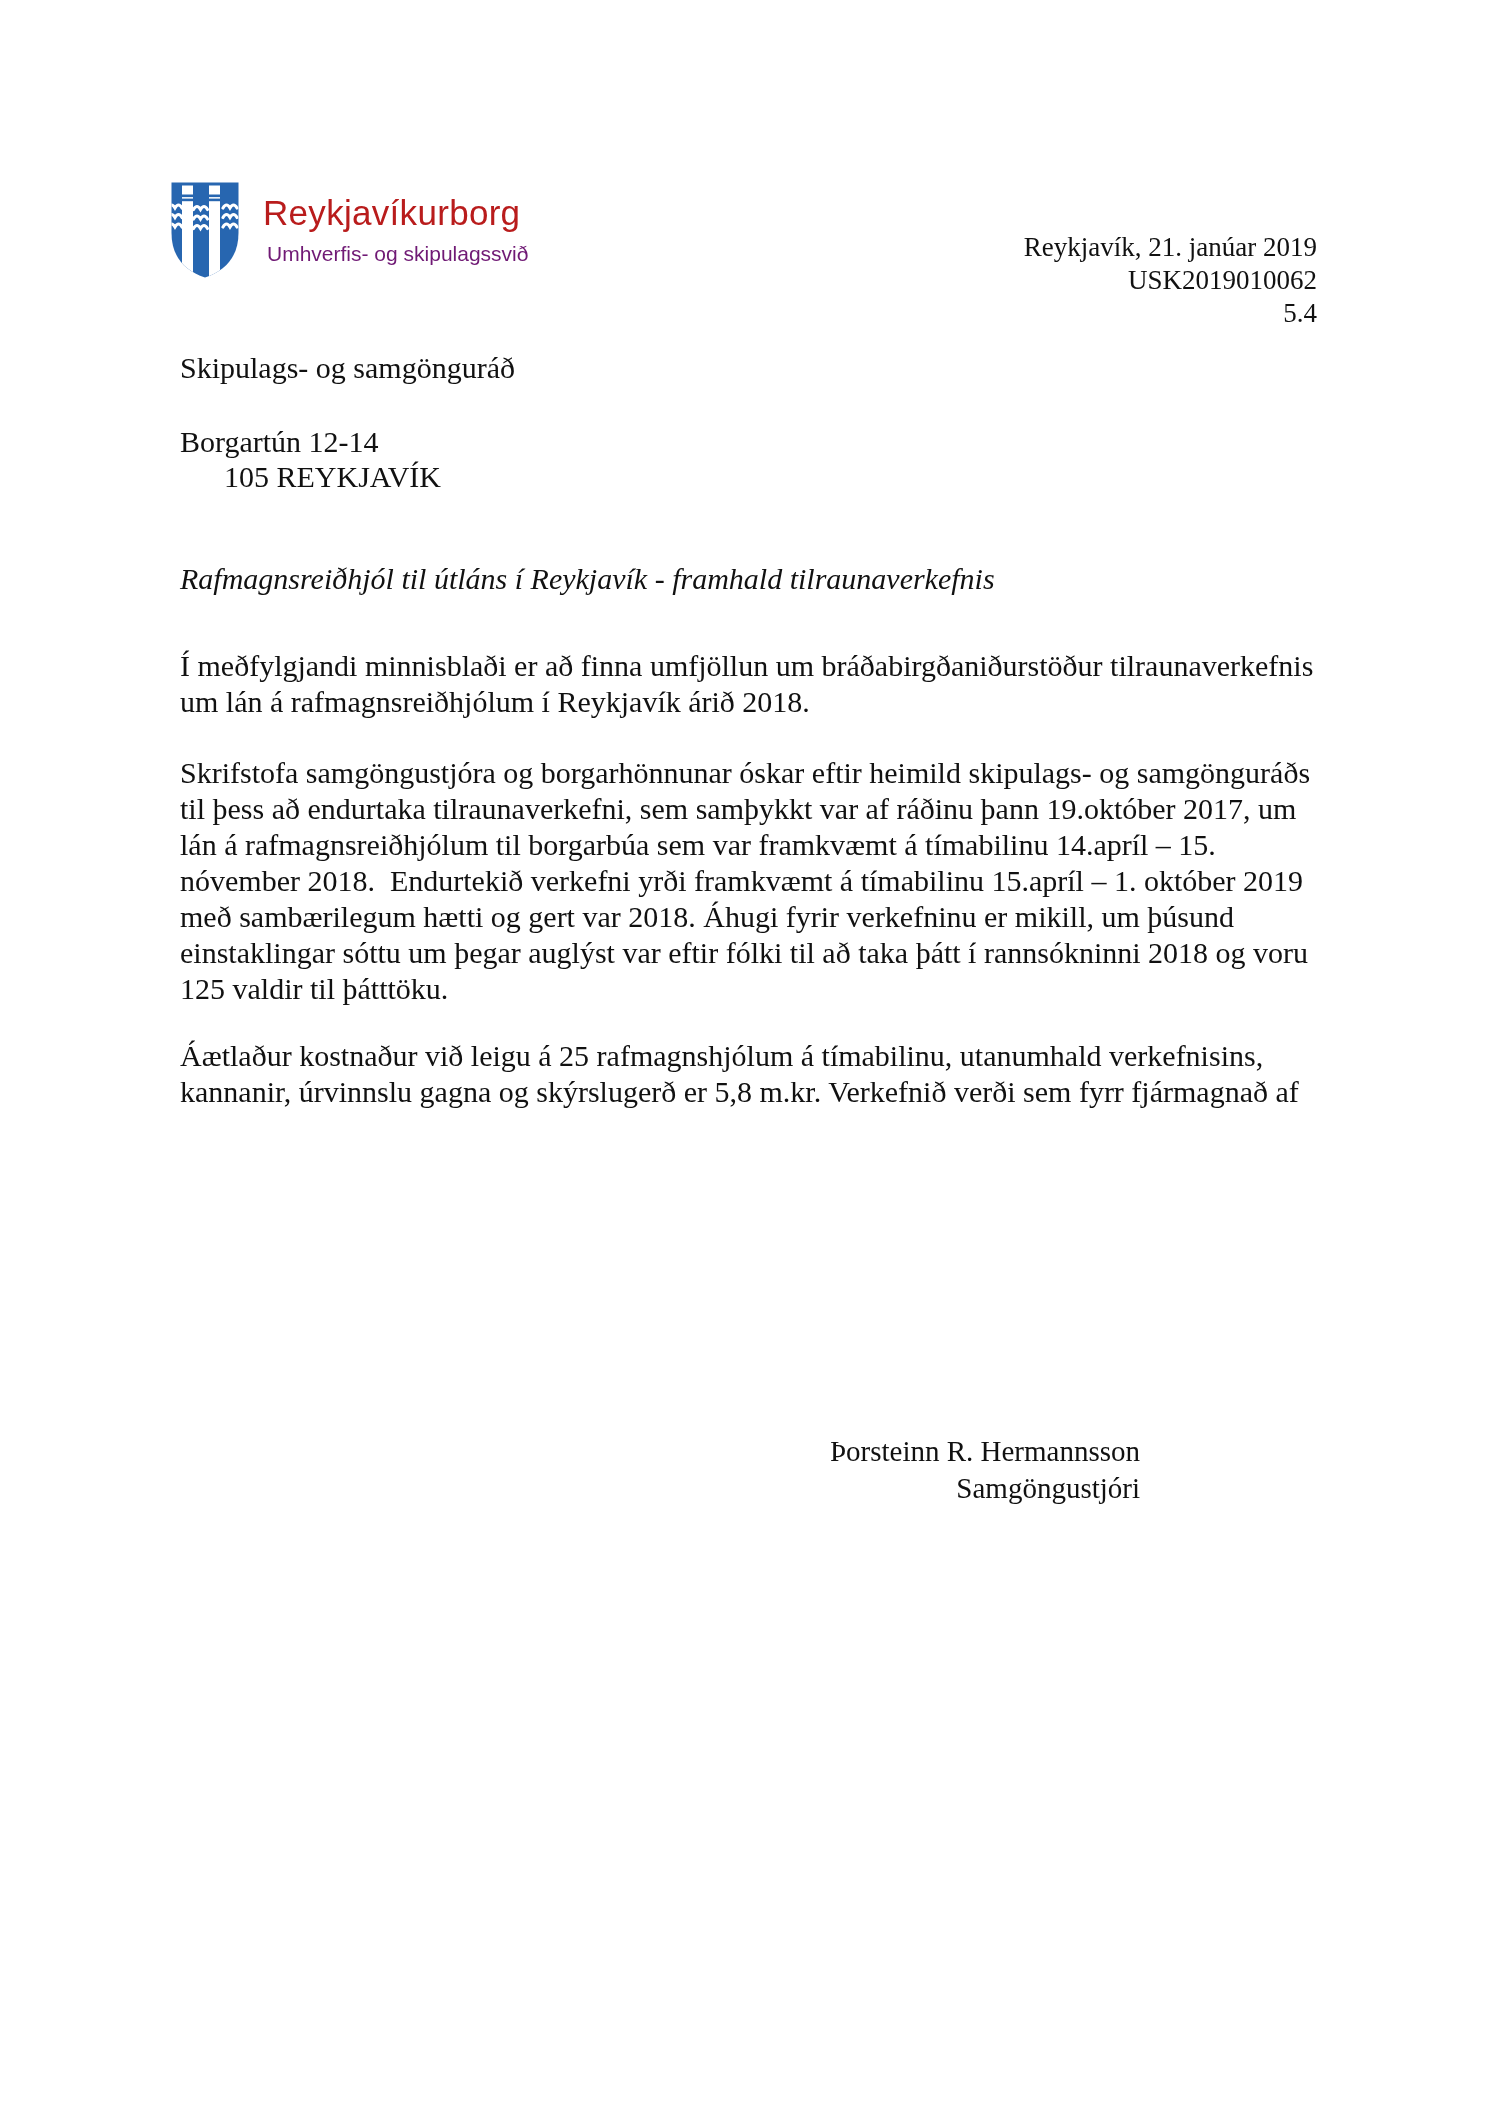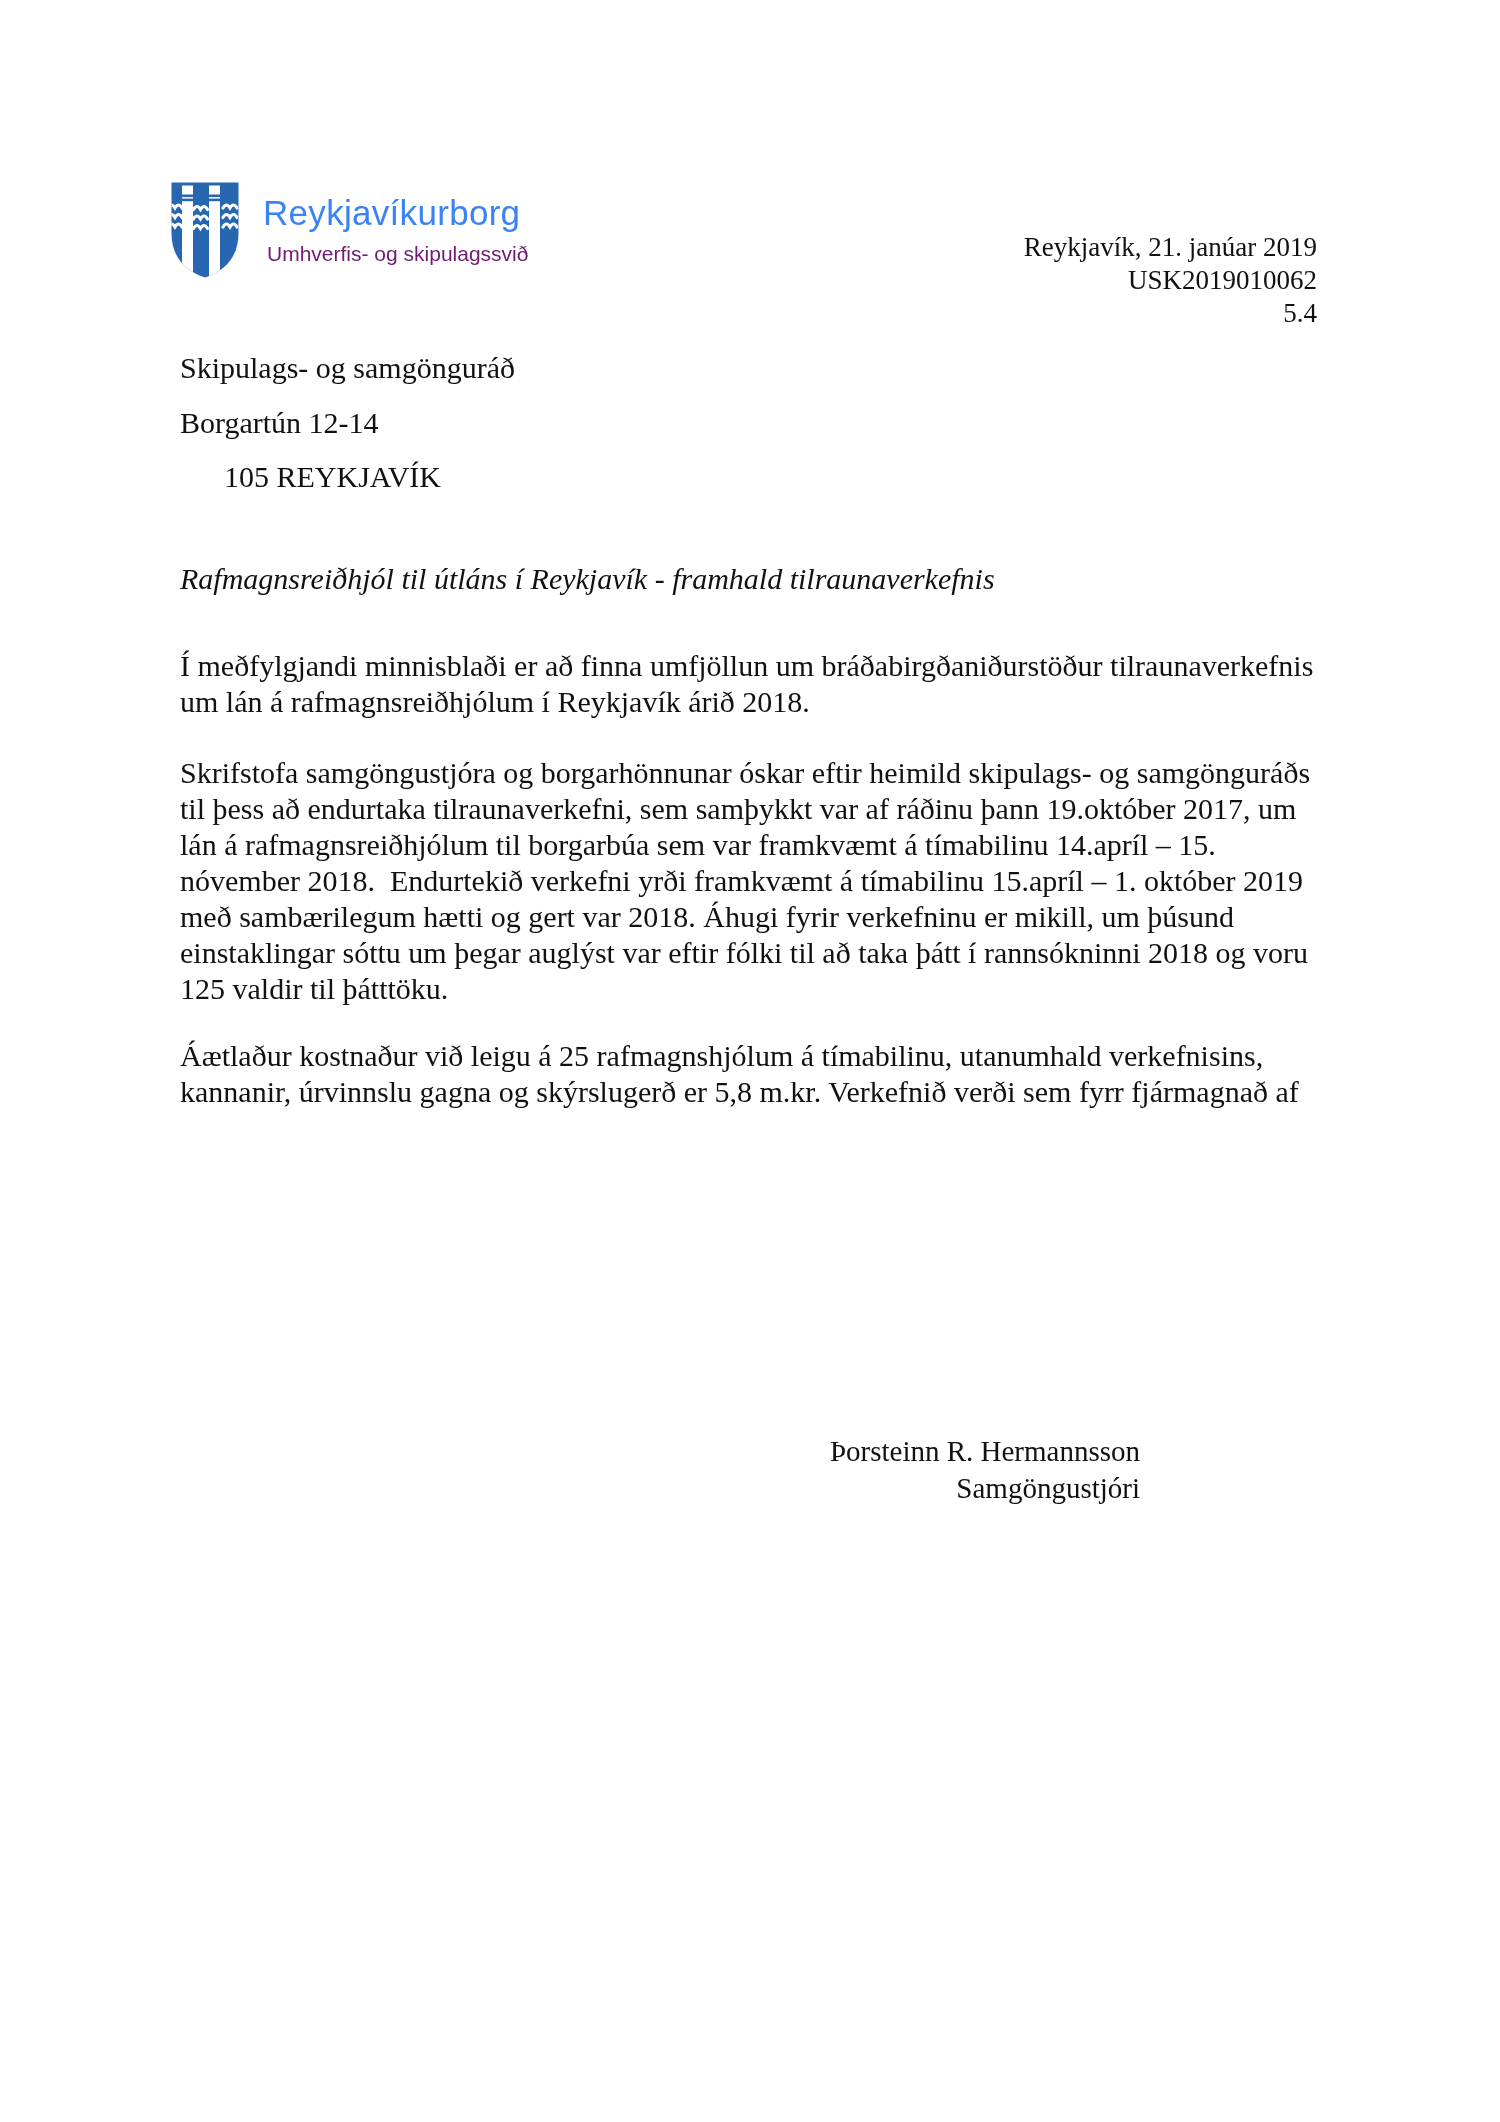--- a/index.html
+++ b/index.html
@@ -13,38 +13,38 @@
     color: #111111;
     overflow: hidden;
   }
   .abs { position: absolute; }
 
   
   .logo { left: 170px; top: 181px; width: 70px; height: 98px; }
   .org-name {
     left: 263px; top: 193px;
     font-family: "Liberation Sans", sans-serif;
-    font-size: 35px; color: #3b82f6; letter-spacing: 0.3px;
+    font-size: 35px; color: #b91c1c; letter-spacing: 0.3px;
   }
   .org-dept {
     left: 267px; top: 242px;
     font-family: "Liberation Sans", sans-serif;
     font-size: 21px; color: #701a75;
   }
 
   
   .meta {
     right: 183px; top: 231px;
     text-align: right;
     font-size: 27px; line-height: 33px;
   }
 
   
   .recipient-name { left: 180px; top: 351px; font-size: 30px; }
-  .recipient-street { left: 180px; top: 406px; font-size: 30px; }
+  .recipient-street { left: 180px; top: 425px; font-size: 30px; }
   .recipient-city { left: 180px; top: 460px; font-size: 30px; margin-left: 44px; }
 
   
   .subject {
     left: 180px; top: 562px;
     font-size: 30px; font-weight: normal; font-style: italic;
     white-space: pre;
   }
 
   

